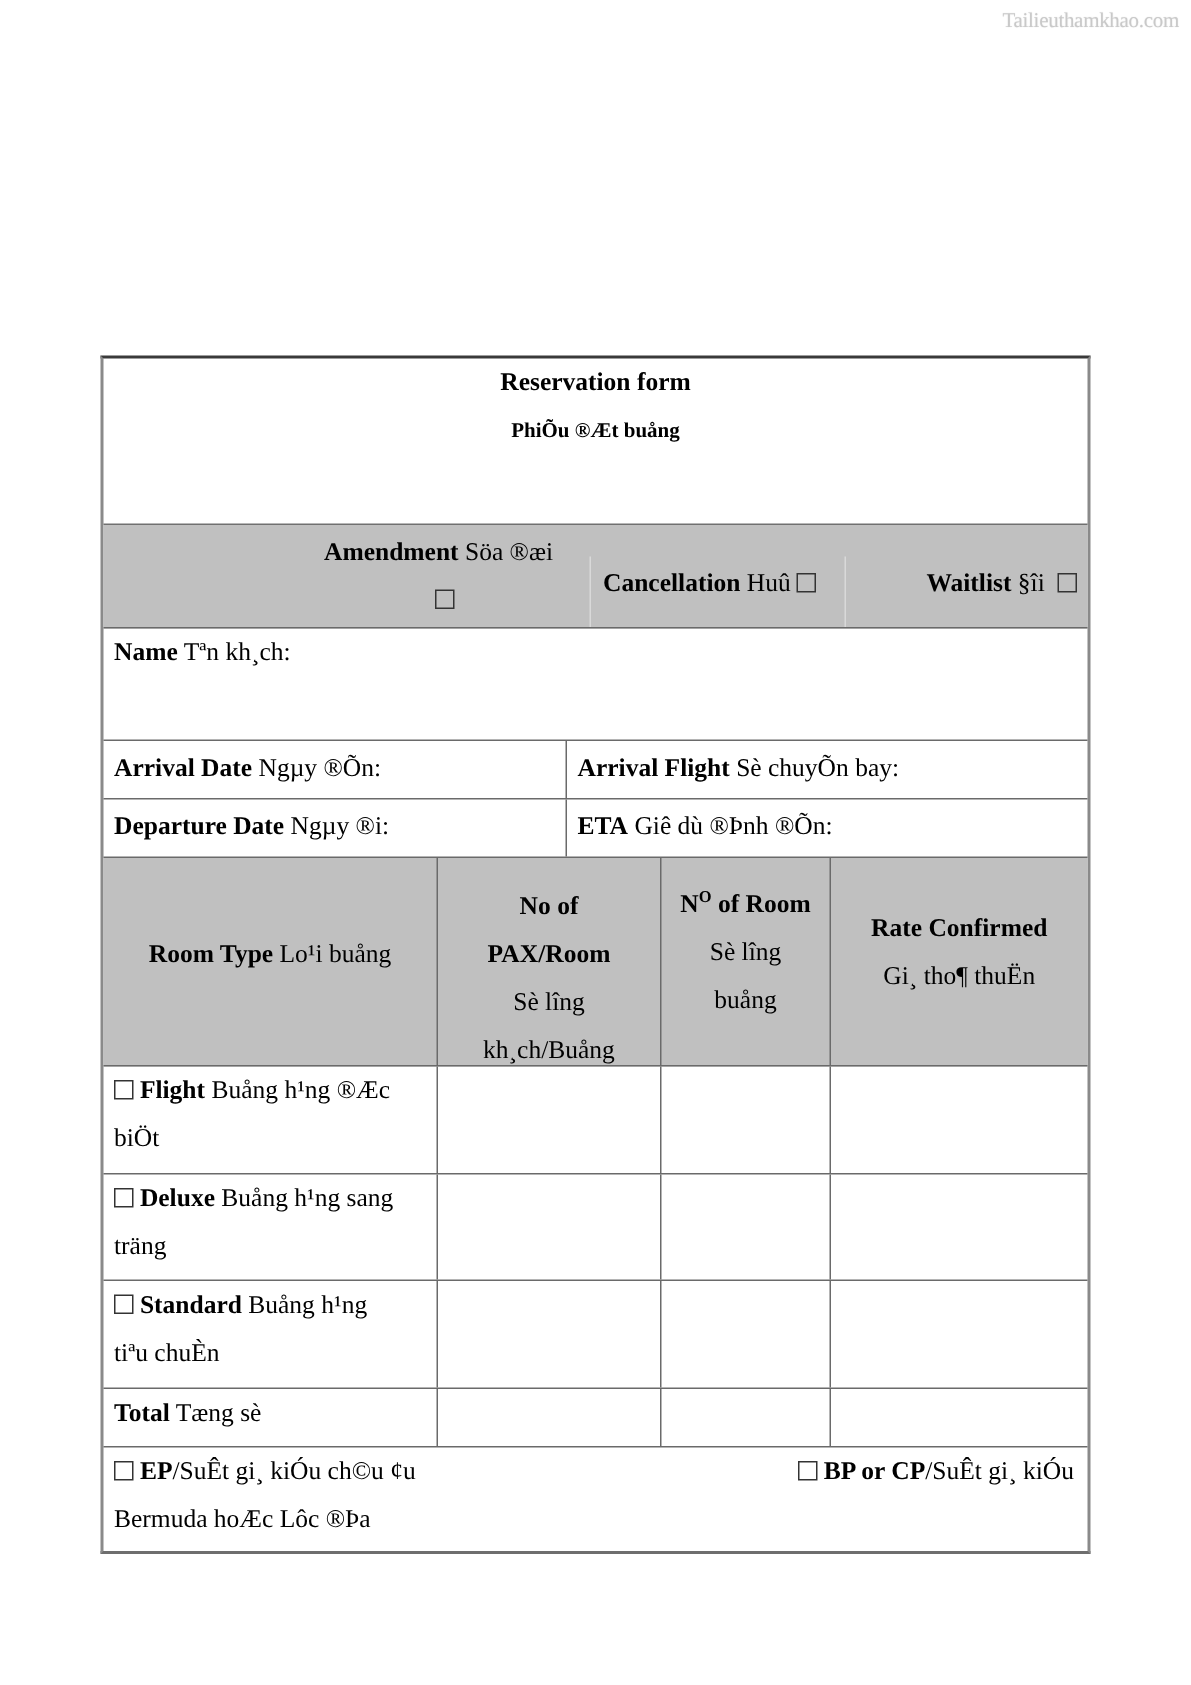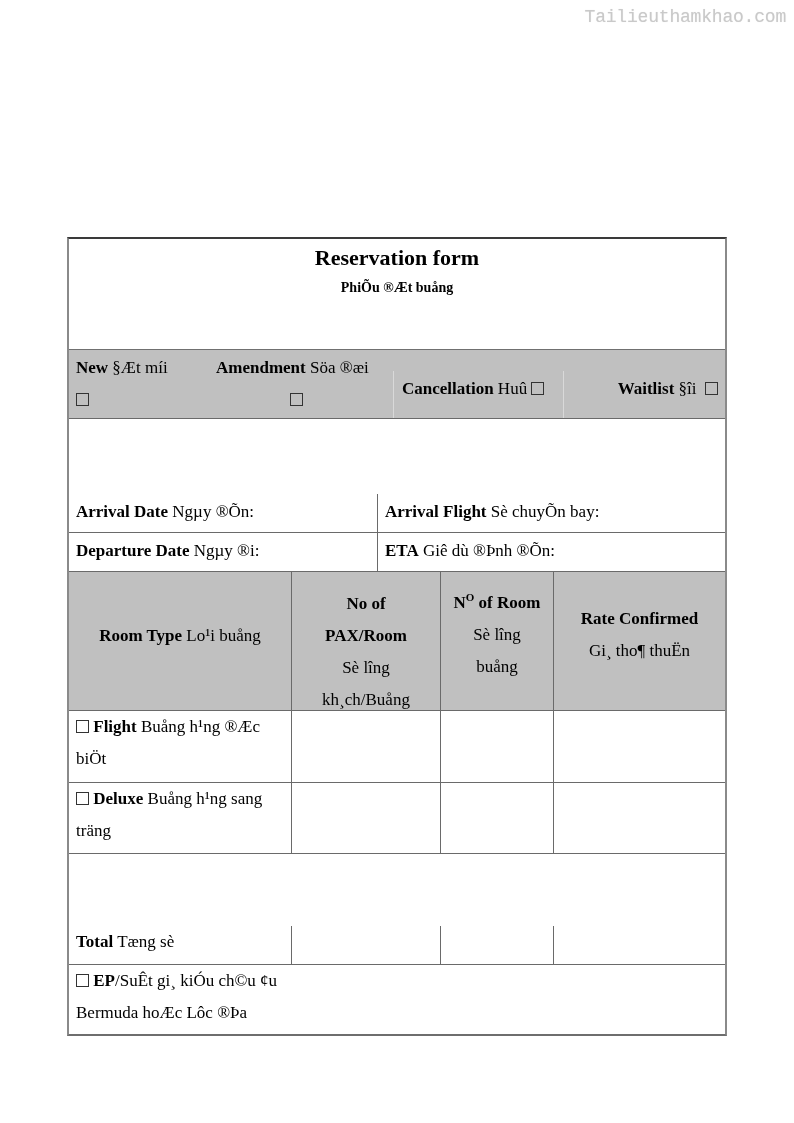--- a/index.html
+++ b/index.html
@@ -1,22 +1,22 @@
 <!DOCTYPE html>
 <html><head>
 <meta charset="utf-8">
 <style>
   * { box-sizing: border-box; margin: 0; padding: 0; }
   html, body { width: 794px; height: 1123px; background: #ffffff; overflow: hidden; }
   body { position: relative; font-family: "Liberation Serif", "DejaVu Serif", serif; color: #000; }
 
   .watermark {
     position: absolute; top: 7px; right: 8px;
-    font-family: Liberation Mono, monospace;
-    font-size: 18px; color: #c9c9c9;
+    font-family: Liberation Serif, serif;
+    font-size: 14px; color: #c9c9c9;
     text-shadow: 0 0 1px #e4e4e4;
     letter-spacing: -0.2px;
   }
 
   .form {
     position: absolute; left: 67px; top: 237px;
     width: 660px; height: 799px;
     border-top: 2px solid #3a3a3a;
     border-left: 2px solid #8a8a8a;
     border-right: 2px solid #8a8a8a;
@@ -25,21 +25,21 @@
   .row { position: absolute; left: 0; right: 0; border-bottom: 1.5px solid #6a6a6a; }
   .cell { position: absolute; top: 0; bottom: 0; }
   .vline { border-left: 1.5px solid #6a6a6a; }
 
   .t { font-size: 17px; line-height: 32px; }
   b { font-weight: bold; }
   .box { display: inline-block; width: 13px; height: 13px; border: 1px solid #333; vertical-align: -1px; background: transparent; }
 
   
   #r-title { top: 0; height: 111px; border-bottom-color: #707070; }
-  #r-title .t1 { position: absolute; top: 6px; left: 0; right: 0; text-align: center; font-weight: bold; font-size: 22px; }
+  #r-title .t1 { position: absolute; top: 6px; left: 0; right: 0; text-align: center; font-weight: bold; font-size: 17px; }
   #r-title .t2 { position: absolute; top: 41px; left: 0; right: 0; text-align: center; font-weight: bold; font-size: 14px; }
 
   
   #r-status { top: 111px; height: 69px; background: #c0c0c0; }
   #r-status .lt { border-left: 1px solid #d9d9d9; margin-top: 21px; }
 
   
   #r-name { top: 180px; height: 75px; }
   
   #r-arr { top: 255px; height: 39px; }
@@ -68,42 +68,43 @@
 <div class="watermark">Tailieuthamkhao.com</div>
 
 <div class="form">
 
   <div class="row" id="r-title">
     <div class="t1">Reservation form</div>
     <div class="t2">PhiÕu ®Æt buång</div>
   </div>
 
   <div class="row" id="r-status">
-    <div class="cell t pad" style="left:0;width:140px;top:2px;">
-      <b>New</b>
-      <span>§Æt míi</span><br>
-      <span class="box"></span>
-    </div>
     <div class="cell t" style="left:147px;width:178px;top:2px;">
       <b>Amendment</b>
       <span>Söa ®æi</span><br>
       <span style="display:inline-block;width:74px;"></span><span class="box"></span>
     </div>
     <div class="cell t lt" style="left:324px;width:170px;top:0;padding-left:8px;padding-top:2px;">
       <b>Cancellation</b>
       <span>Huû</span>
       <span class="box"></span>
     </div>
     <div class="cell t lt" style="left:494px;right:0;top:0;text-align:right;padding-right:7px;padding-top:2px;">
       <b>Waitlist</b>
       <span>§îi</span>&nbsp;
       <span class="box"></span>
     </div>
   </div>
 
+  <div class="row" id="r-name">
+    <div class="cell t pad" style="left:0;right:0;top:0;">
+      <b>Name</b>
+      <span>Tªn kh¸ch:</span>
+    </div>
+  </div>
 
   <div class="row" id="r-arr">
     <div class="cell t pad" style="left:0;width:308px;top:2px;">
       <b>Arrival Date</b>
       <span>Ngµy ®Õn:</span>
     </div>
     <div class="cell t vline pad" style="left:308px;right:0;top:0;padding-top:2px;">
       <b>Arrival Flight</b>
       <span>Sè chuyÕn bay:</span>
     </div>
@@ -159,32 +160,47 @@
       <span class="box"></span>
       <b>Deluxe</b>
       <span>Buång h¹ng sang</span><br>
       <span>träng</span>
     </div>
     <div class="cell c2 vline"></div>
     <div class="cell c3 vline"></div>
     <div class="cell c4 vline"></div>
   </div>
 
+  <div class="row" id="r-standard">
+    <div class="cell c1 t pad" style="top:0;">
+      <span class="box"></span>
+      <b>Standard</b>
+      <span>Buång h¹ng</span><br>
+      <span>tiªu chuÈn</span>
+    </div>
+    <div class="cell c2 vline"></div>
+    <div class="cell c3 vline"></div>
+    <div class="cell c4 vline"></div>
+  </div>
 
   <div class="row" id="r-total">
     <div class="cell c1 t pad" style="top:0;">
       <b>Total</b>
       <span>Tæng sè</span>
     </div>
     <div class="cell c2 vline"></div>
     <div class="cell c3 vline"></div>
     <div class="cell c4 vline"></div>
   </div>
 
   <div class="row" id="r-plan">
     <div class="cell t pad" style="left:0;width:420px;top:0;">
       <span class="box"></span>
       <b>EP</b><span>/SuÊt gi¸ kiÓu ch©u ¢u</span><br>
       <span>Bermuda hoÆc Lôc ®Þa</span>
     </div>
+    <div class="cell t" style="right:0;width:240px;top:0;text-align:right;padding-right:9px;">
+      <span class="box"></span>
+      <b>BP or CP</b><span>/SuÊt gi¸ kiÓu</span>
+    </div>
   </div>
 
 </div>
 
 </body></html>

